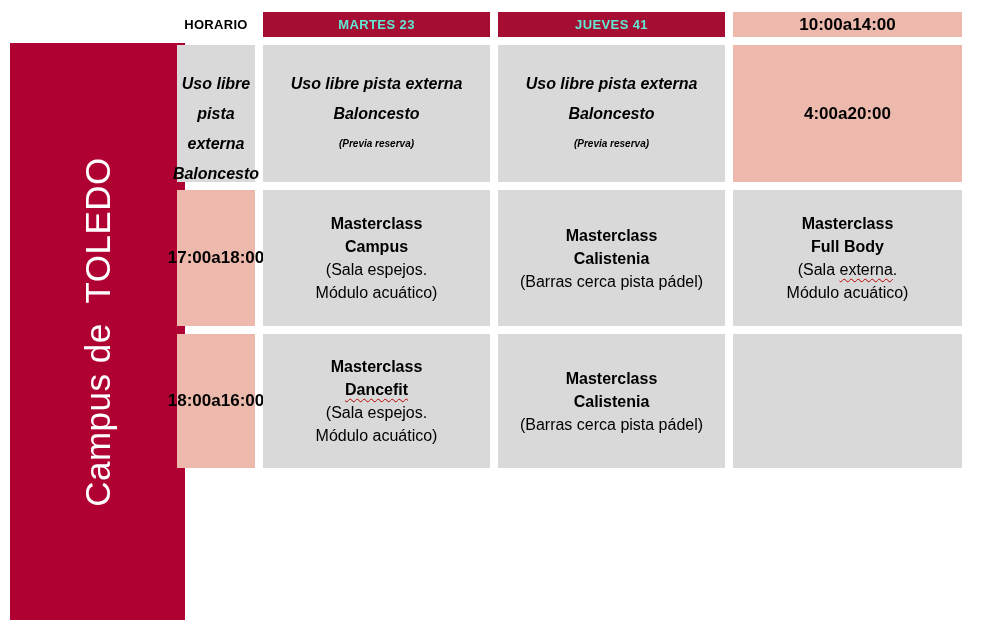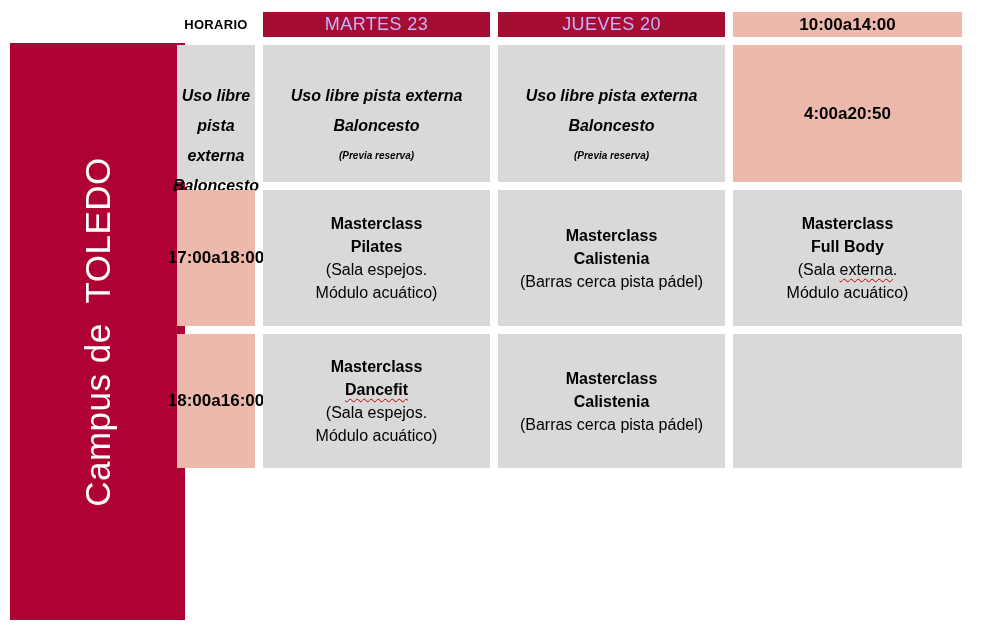--- a/index.html
+++ b/index.html
@@ -27,33 +27,33 @@
     display:grid;
     grid-template-columns:78px 227px 227px 229px;
     grid-template-rows:25px 137px 136px 134px 136px;
     column-gap:8px; row-gap:8px;
   }
   .horario {
     display:flex; align-items:center; justify-content:center;
     font-weight:bold; font-size:13px; letter-spacing:0.3px;
   }
   .day-header {
-    background:var(--header-red, #A60D33); color:#c4b5fd;
+    background:var(--header-red, #A60D33); color:#5eead4;
     display:flex; align-items:center; justify-content:center;
-    font-size:18px; font-weight:400; letter-spacing:0.4px;
+    font-size:13px; font-weight:700; letter-spacing:0.4px;
   }
   .time-cell {
     background:var(--time-pink, #EDB9AC);
     display:flex; flex-direction:row; align-items:center; justify-content:center;
     font-weight:bold; font-size:17px; line-height:22px;
   }
   .cell { background:var(--cell-gray, #D9D9D9); }
   .cell.free {
     display:flex; flex-direction:column; align-items:center;
-    padding-top:36px; text-align:center;
+    padding-top:24px; text-align:center;
   }
   .free .title { font-style:italic; font-weight:bold; font-size:16px; line-height:30px; }
   .free .note  { font-style:italic; font-weight:bold; font-size:10px; margin-top:9px; }
   .cell.merged {
     grid-column:2 / span 3;
     display:flex; align-items:center; justify-content:center;
     font-weight:bold; font-size:16.5px; text-align:center;
   }
   .cell.center {
     display:flex; flex-direction:column; align-items:center; justify-content:center;
@@ -75,21 +75,21 @@
 <div class="page">
 
   <aside class="sidebar">
     <span class="sidebar-text">Campus de  TOLEDO</span>
   </aside>
 
   <div class="grid">
 
     <div class="horario">HORARIO</div>
     <div class="day-header">MARTES 23</div>
-    <div class="day-header">JUEVES 20</div>
+    <div class="day-header">JUEVES 41</div>
 
     <div class="time-cell">
       <span>10:00</span>
       <span>a</span>
       <span>14:00</span>
     </div>
     <div class="cell free">
       <div class="title">
           <span class="ln">Uso libre pista externa</span>
           <span class="ln">Baloncesto</span>
@@ -107,31 +107,31 @@
       <div class="title">
           <span class="ln">Uso libre pista externa</span>
           <span class="ln">Baloncesto</span>
         </div>
       <div class="note">(Previa reserva)</div>
     </div>
 
     <div class="time-cell">
       <span>4:00</span>
       <span>a</span>
-      <span>20:50</span>
+      <span>20:00</span>
     </div>
 
     <div class="time-cell">
       <span>17:00</span>
       <span>a</span>
       <span>18:00</span>
     </div>
     <div class="cell center">
       <span class="ln b">Masterclass</span>
-      <span class="ln b">Pilates</span>
+      <span class="ln b">Campus</span>
       <span class="ln">(Sala espejos.</span>
       <span class="ln">Módulo acuático)</span>
     </div>
     <div class="cell center">
       <span class="ln b">Masterclass</span>
       <span class="ln b">Calistenia</span>
       <span class="ln">(Barras cerca pista pádel)</span>
     </div>
     <div class="cell center">
       <span class="ln b">Masterclass</span>

